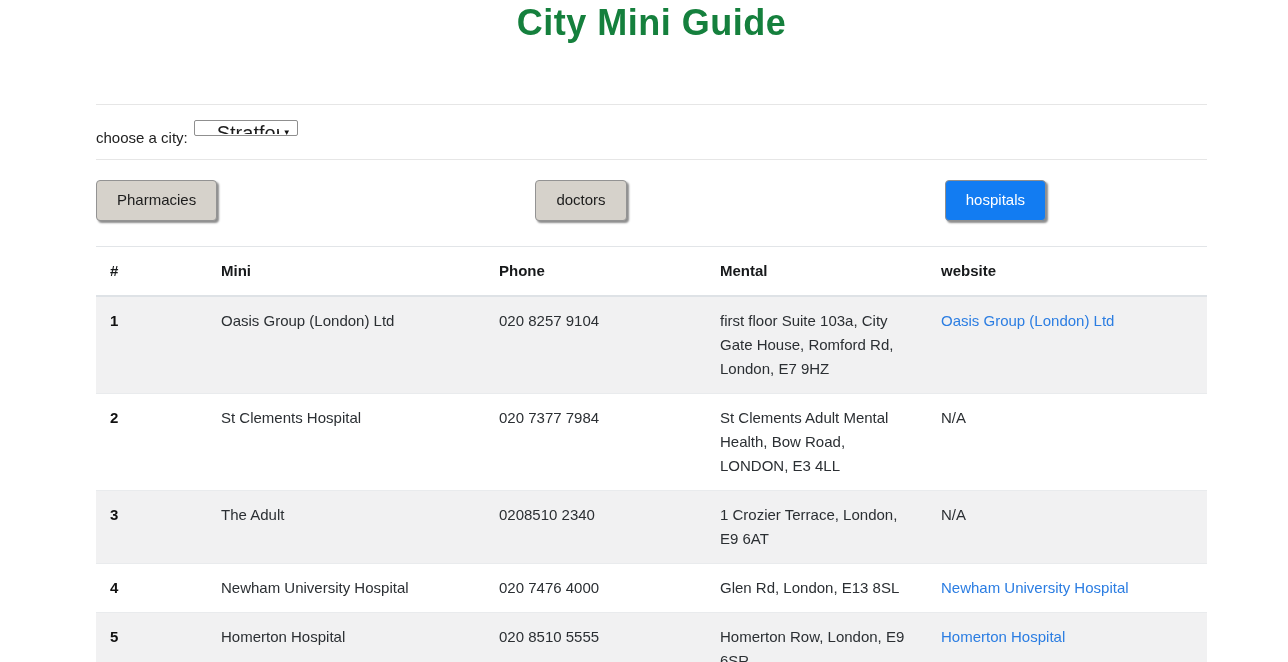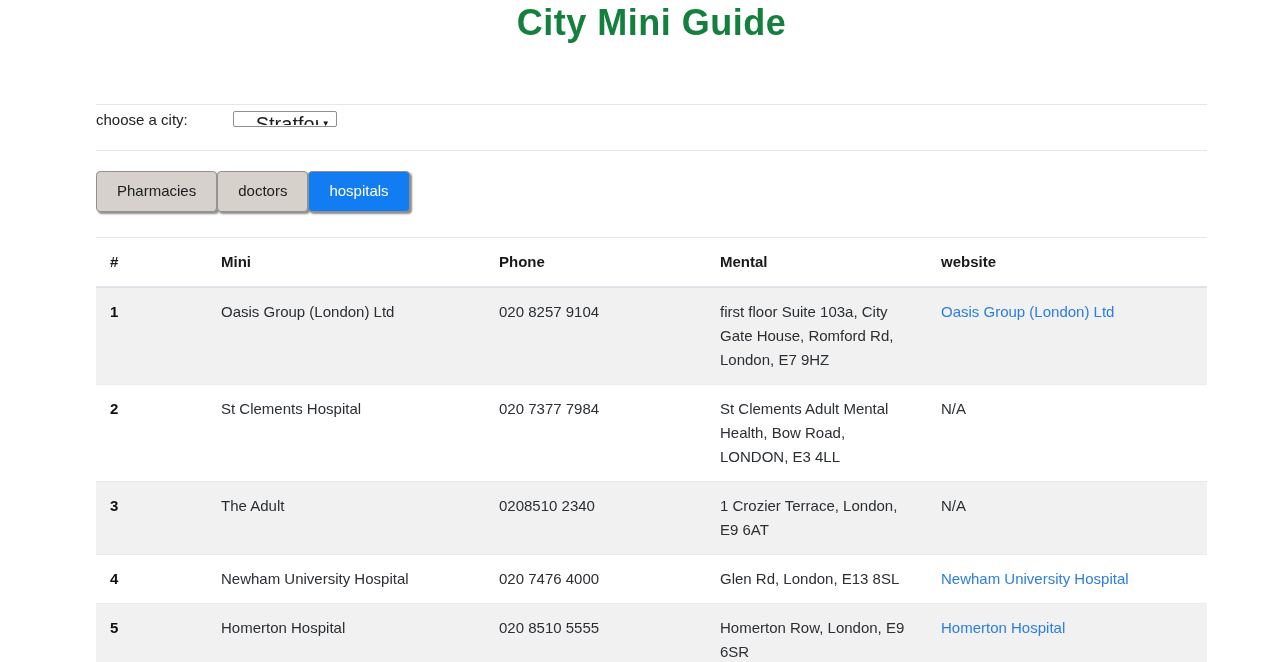--- a/index.html
+++ b/index.html
@@ -27,27 +27,26 @@
   }
   .rule {
     border: 0;
     border-top: 1px solid #e6e6e6;
     margin: 0;
   }
   .rule-1 { margin-top: 61px; }
   .rule-2 { margin-top: 13px; }
 
   .city-row {
-    margin-top: 6px;
+    margin-top: 15px;
     height: 26px;
     display: flex;
-    align-items: flex-start;
+    align-items: flex-end;
     font-size: 15px;
     color: #222;
-    gap: 39px;
   }
   .select-wrap {
     position: relative;
     margin-left: 6px;
     width: 104px;
     height: 26px;
   }
   .select-wrap select {
     -webkit-appearance: none;
     appearance: none;
@@ -67,21 +66,21 @@
     font-size: 8px;
     color: #111;
     pointer-events: none;
     line-height: 1;
   }
 
   .buttons-row {
     margin-top: 20px;
     width: 950px;
     display: flex;
-    justify-content: flex-start;
+    justify-content: space-between;
     align-items: flex-start;
   }
   .cat-btn {
     font-family: "Liberation Sans", sans-serif;
     font-size: 15px;
     color: #1c1c1c;
     background: #d6d2cb;
     border: 1px solid #939393;
     border-radius: 4px;
     padding: 10px 20px 11px 20px;

